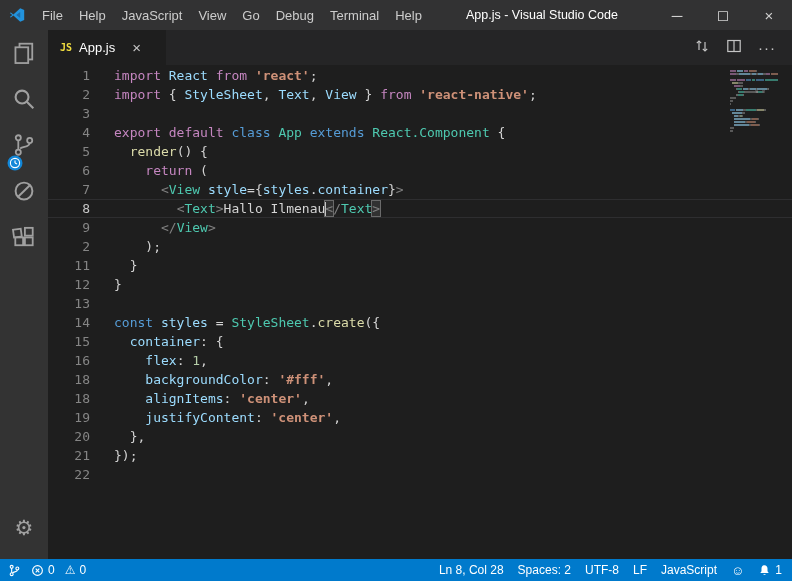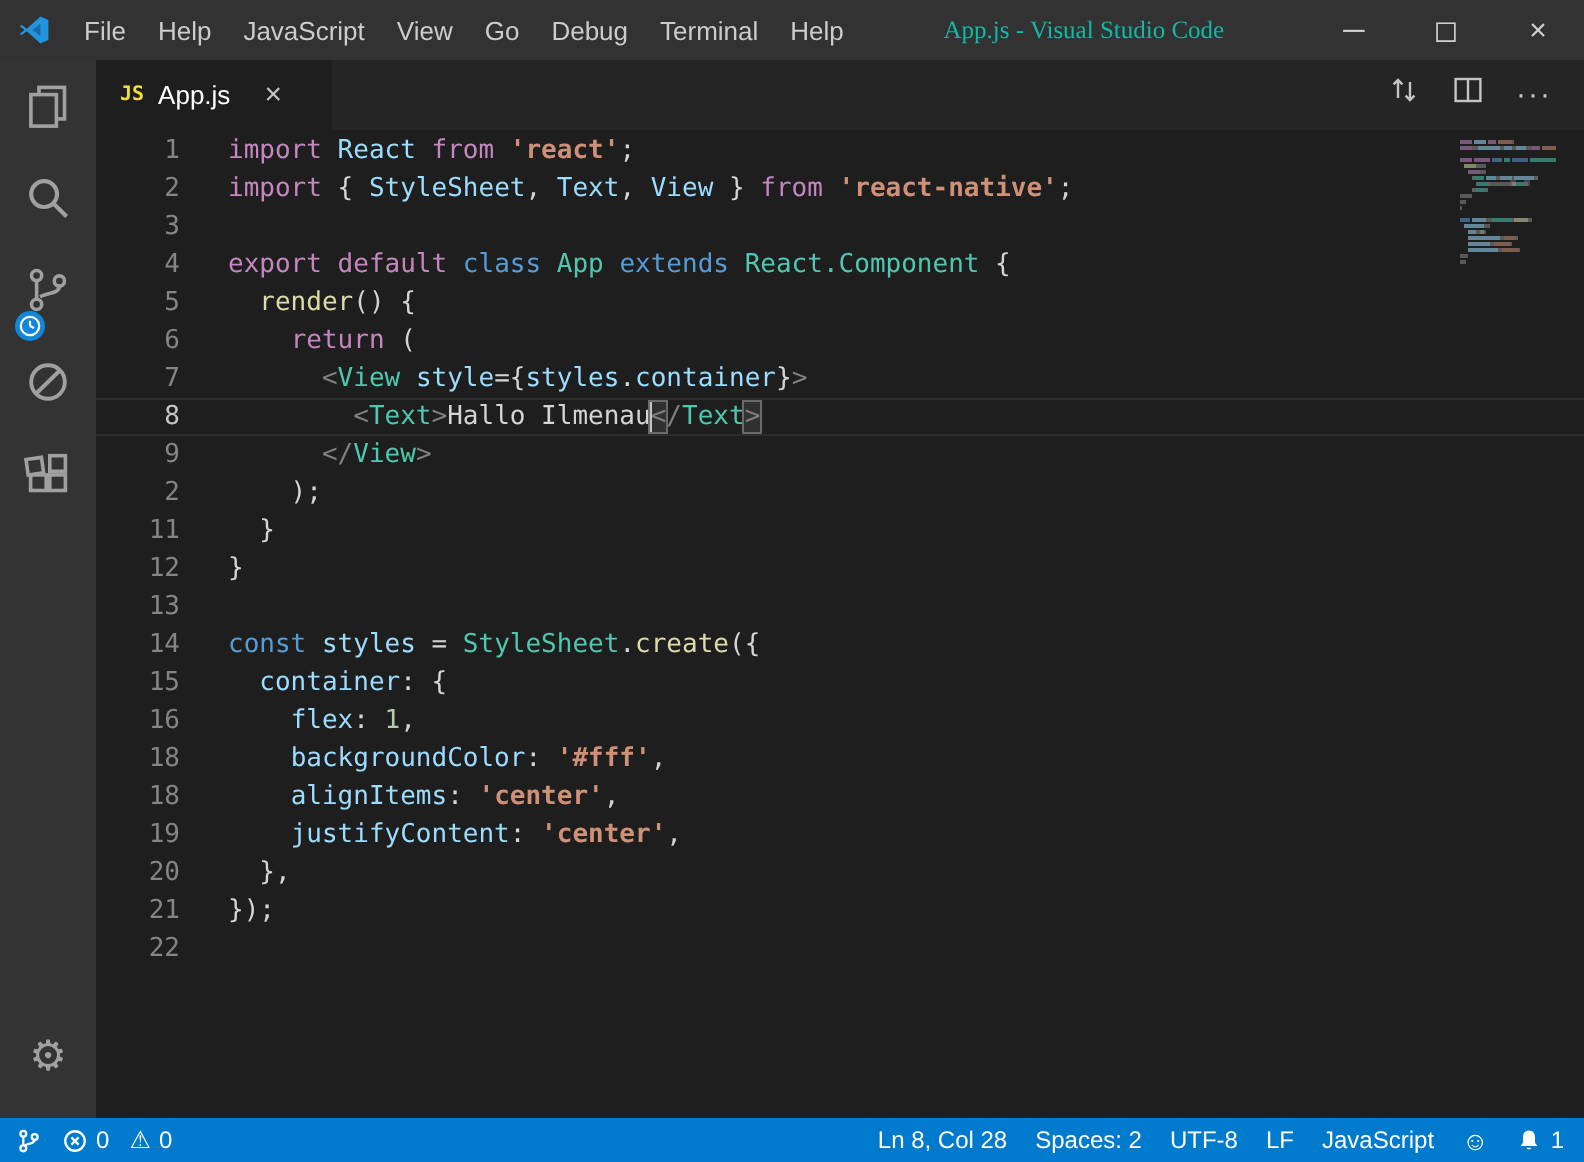--- a/index.html
+++ b/index.html
@@ -11,21 +11,21 @@
   html,body{margin:0;padding:0;}
   body{
     width:792px;height:581px;overflow:hidden;background:var(--editor);
     font-family:"Liberation Sans", sans-serif;color:#ccc;position:relative;
   }
   
   .titlebar{height:30px;background:var(--titlebar);display:flex;align-items:stretch;color:#cccccc;font-size:13px;}
   .logo{width:34px;display:flex;align-items:center;justify-content:center;}
   .menubar{display:flex;align-items:stretch;}
   .menu-item{padding:0 8px;display:flex;align-items:center;cursor:default;}
-  .window-title{flex:1;display:flex;align-items:center;justify-content:center;font-size:12.5px;color:#14b8a6;white-space:nowrap;overflow:hidden;font-family:Liberation Serif, serif;}
+  .window-title{flex:1;display:flex;align-items:center;justify-content:center;font-size:12.5px;color:#ffffff;white-space:nowrap;overflow:hidden;}
   .win-controls{display:flex;}
   .win-btn{width:46px;display:flex;align-items:center;justify-content:center;font-size:15px;color:#d0d0d0;}
   
   .main{display:flex;height:529px;}
   .activitybar{width:48px;background:var(--activity);display:flex;flex-direction:column;align-items:center;flex-shrink:0;}
   .act-item{width:48px;height:46px;display:flex;align-items:center;justify-content:center;position:relative;color:#a0a0a0;}
   .act-item svg{display:block;}
   .act-bottom{margin-top:auto;margin-bottom:8px;font-size:21px;color:#a0a0a0;}
   .scm-badge{position:absolute;left:7px;bottom:-3px;width:16px;height:16px;}
   

